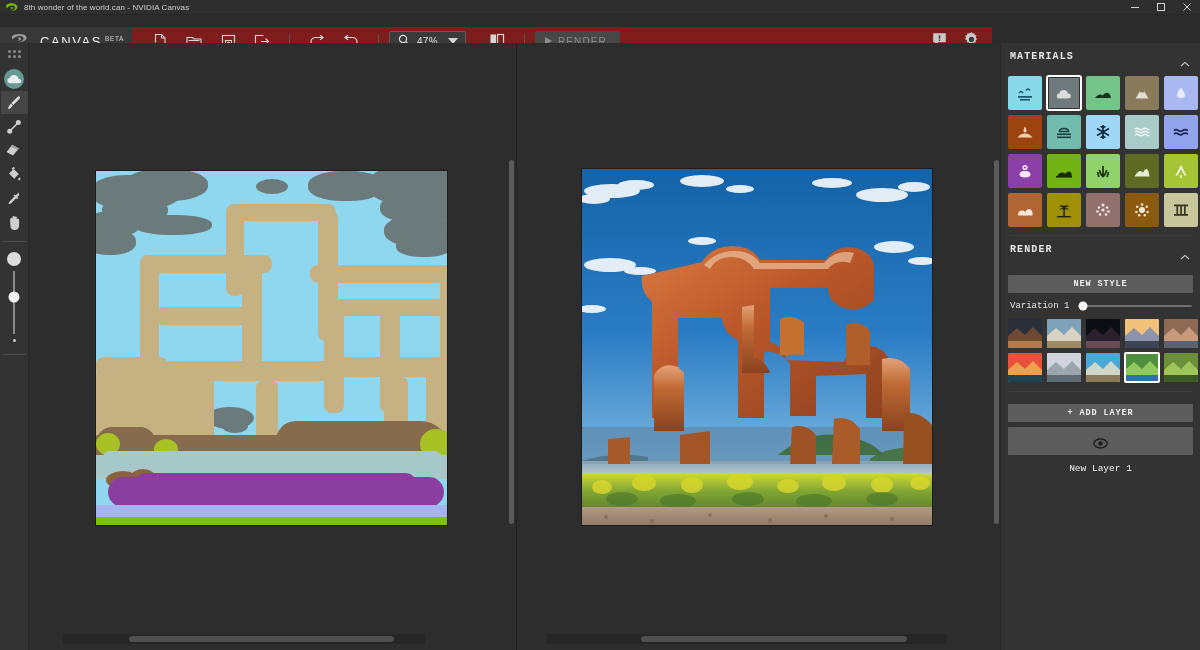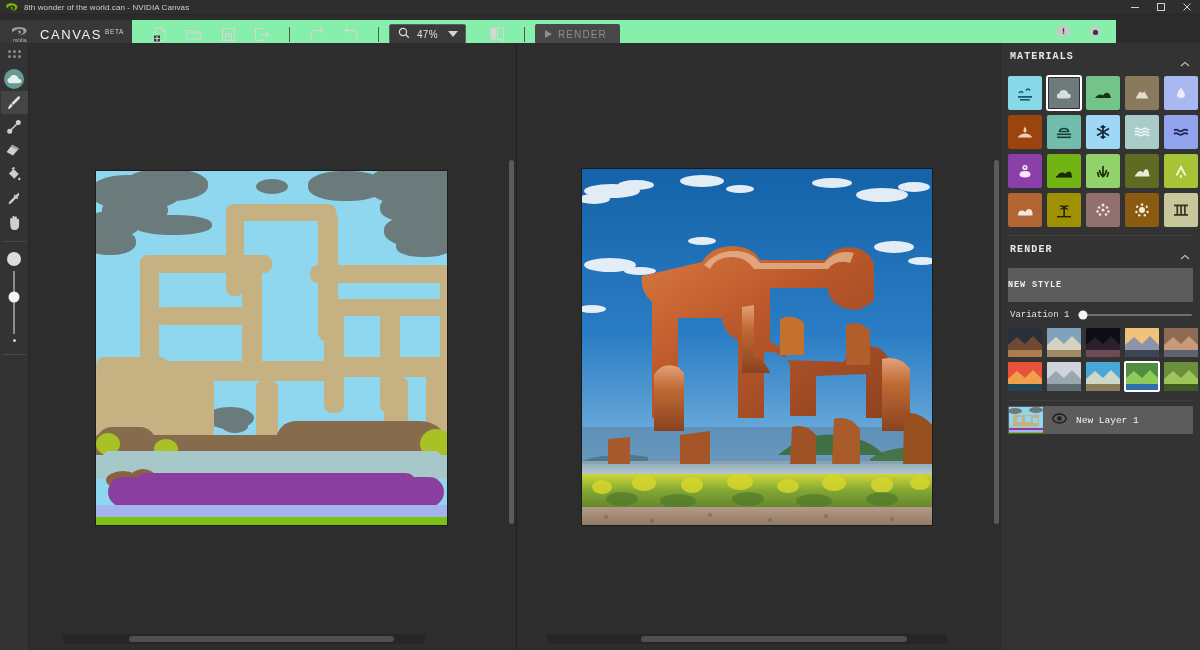--- a/index.html
+++ b/index.html
@@ -21,22 +21,22 @@
   }
   .tb-appicon { width: 14px; height: 11px; margin-left: 5px; position: relative; }
   .tb-appicon svg { display:block; }
   .tb-title { font-size: 8px; color: #cfcfcf; margin-left: 5px; letter-spacing: .1px; }
   .tb-winbtns { margin-left: auto; display: flex; height: 15px; }
   .tb-btn { width: 26px; height: 15px; display: flex; align-items: center; justify-content: center; }
   .tb-btn svg { display: block; }
 
   
   .toolbar {
-    position: absolute; top: 20px; left: 0; width: 1116px; height: 28px;
-    background: #86efac; display: flex; align-items: center;
+    position: absolute; top: 27px; left: 0; width: 992px; height: 28px;
+    background: #7f1d1d; display: flex; align-items: center;
   }
   .brandbox {
     width: 132px; height: 28px; background: #383838;
     display: flex; align-items: center; gap: 7px; padding-left: 7px;
   }
   .nv-logo { width: 26px; height: 22px; display:flex; flex-direction:column; align-items:center; justify-content:center;}
   .nv-logo .eye { width: 20px; height: 11px; }
   .nv-logo .wordmark { font-size: 4.5px; color: #c3c3c3; letter-spacing: .3px; margin-top:1px;}
   .brand-name { font-size: 13px; color: #f2f2f2; letter-spacing: 1.6px; font-weight: 400; }
   .brand-beta { font-size: 6.5px; color: #cfcfcf; letter-spacing: .6px; align-self: flex-start; margin-top: 8px; margin-left: -4px;}
@@ -127,37 +127,37 @@
 
   .mat-grid { display: grid; grid-template-columns: repeat(5, 34px); gap: 5px; padding: 6px 0 8px 7px; }
   .mat-sw {
     width: 34px; height: 34px; border-radius: 2px; position: relative;
     display: flex; align-items: center; justify-content: center;
   }
   .mat-sw.sel { outline: 2px solid #ffffff; outline-offset: -1px; box-shadow: 0 0 0 2px #2f2f2f inset; }
   .mat-sw svg { display: block; }
 
   .wide-btn {
-    margin: 5px 7px 0 7px; height: 34px; background: #5c5c5c; border-radius: 1px;
-    display: flex; align-items: center; justify-content: flex-start;
+    margin: 12px 7px 0 7px; height: 18px; background: #5c5c5c; border-radius: 1px;
+    display: flex; align-items: center; justify-content: center;
   }
   .wide-btn span { font-size: 8.5px; color: #f0f0f0; letter-spacing: .9px; font-weight: bold; }
 
   .variation-row { display: flex; align-items: center; gap: 9px; padding: 8px 8px 0 9px; }
   .variation-lbl { font-size: 9px; color: #e2e2e2; white-space: nowrap; }
   .var-track { flex: 1; height: 2px; background: #6f6f6f; position: relative; border-radius: 1px; }
   .var-handle { position: absolute; left: 4%; top: 50%; transform: translate(-50%,-50%); width: 9px; height: 9px; border-radius: 50%; background: #f4f4f4; }
 
   .style-grid { display: grid; grid-template-columns: repeat(5, 34px); gap: 5px; padding: 8px 0 9px 7px; }
   .style-sw { width: 34px; height: 29px; border-radius: 1px; position: relative; overflow: hidden; }
   .style-sw.sel { outline: 2px solid #ffffff; outline-offset: -1px; }
 
   .layer-row {
     margin: 5px 7px 0 7px; height: 28px; background: #5c5c5c; border-radius: 1px;
-    display: flex; align-items: center; gap: 9px; padding-left: 0;
+    display: flex; align-items: center; gap: 9px; padding-left: 0; flex-direction: column;
   }
   .layer-thumb { width: 34px; height: 26px; margin-left: 1px; overflow: hidden; position: relative; }
   .layer-name { font-size: 9.5px; color: #f2f2f2; }
 </style>
 </head>
 <body>
 
 <div id="app">
 
   <div class="titlebar">
@@ -806,20 +806,23 @@
             <rect y="22" width="34" height="7" fill="#2e6fae"></rect>
           </svg></div>
         <div class="style-sw" title="Forest tree"><svg viewBox="0 0 34 29" width="34" height="29" preserveAspectRatio="none">
             <rect width="34" height="29" fill="#6b8f3a"></rect>
             <path d="M0 17 L9 9 L17 16 L25 8 L34 17 L34 29 L0 29 Z" fill="#9ec45a"></path>
             <rect y="22" width="34" height="7" fill="#3d5b24"></rect>
           </svg></div>
       </div>
     <div class="panel-rule"></div>
 
+    <div class="wide-btn">
+      <span>+ ADD LAYER</span>
+    </div>
     <div class="layer-row">
       <span class="layer-thumb">
         <svg viewBox="0 0 34 26" width="34" height="26" preserveAspectRatio="none">
           <rect width="34" height="26" fill="#8ed7ef"></rect>
           <ellipse cx="6" cy="4" rx="7" ry="3" fill="#6b7a7a"></ellipse>
           <ellipse cx="27" cy="3" rx="7" ry="3" fill="#6b7a7a"></ellipse>
           <path d="M4 8h26v12H4z" fill="#c6b183"></path>
           <rect x="8" y="10" width="5" height="5" fill="#8ed7ef"></rect>
           <rect x="16" y="9" width="6" height="6" fill="#8ed7ef"></rect>
           <rect x="24" y="11" width="5" height="5" fill="#8ed7ef"></rect>

